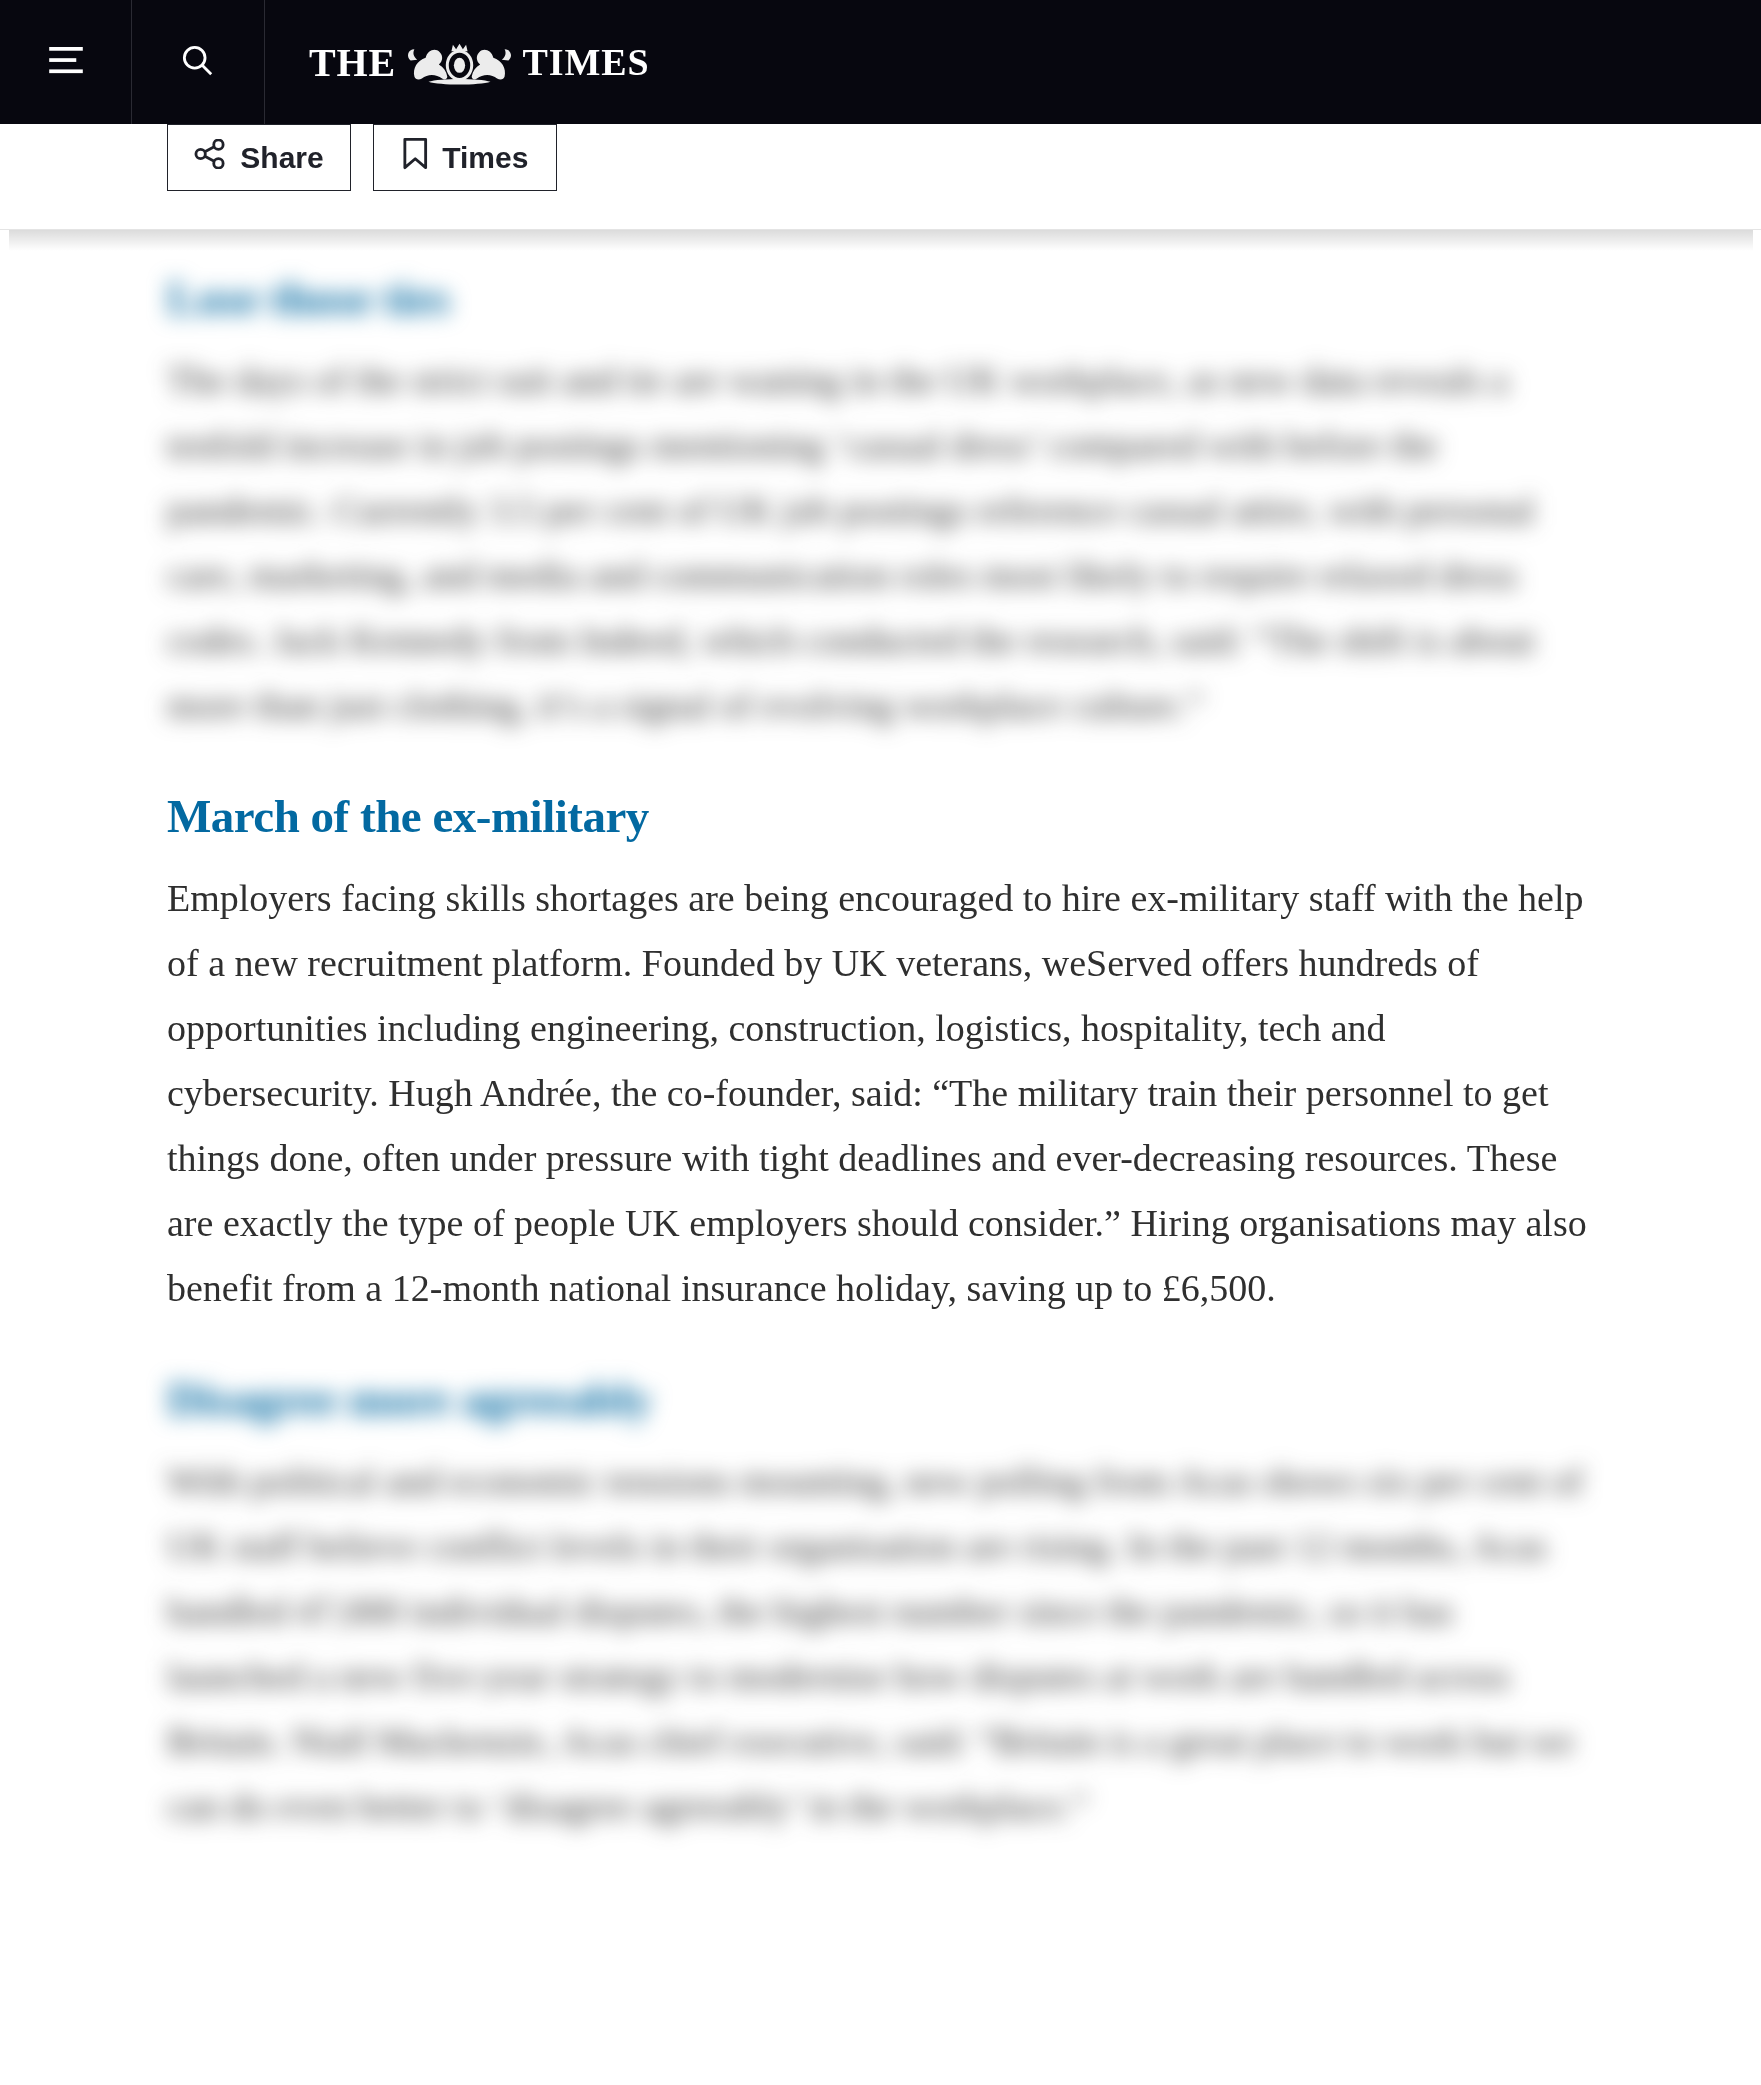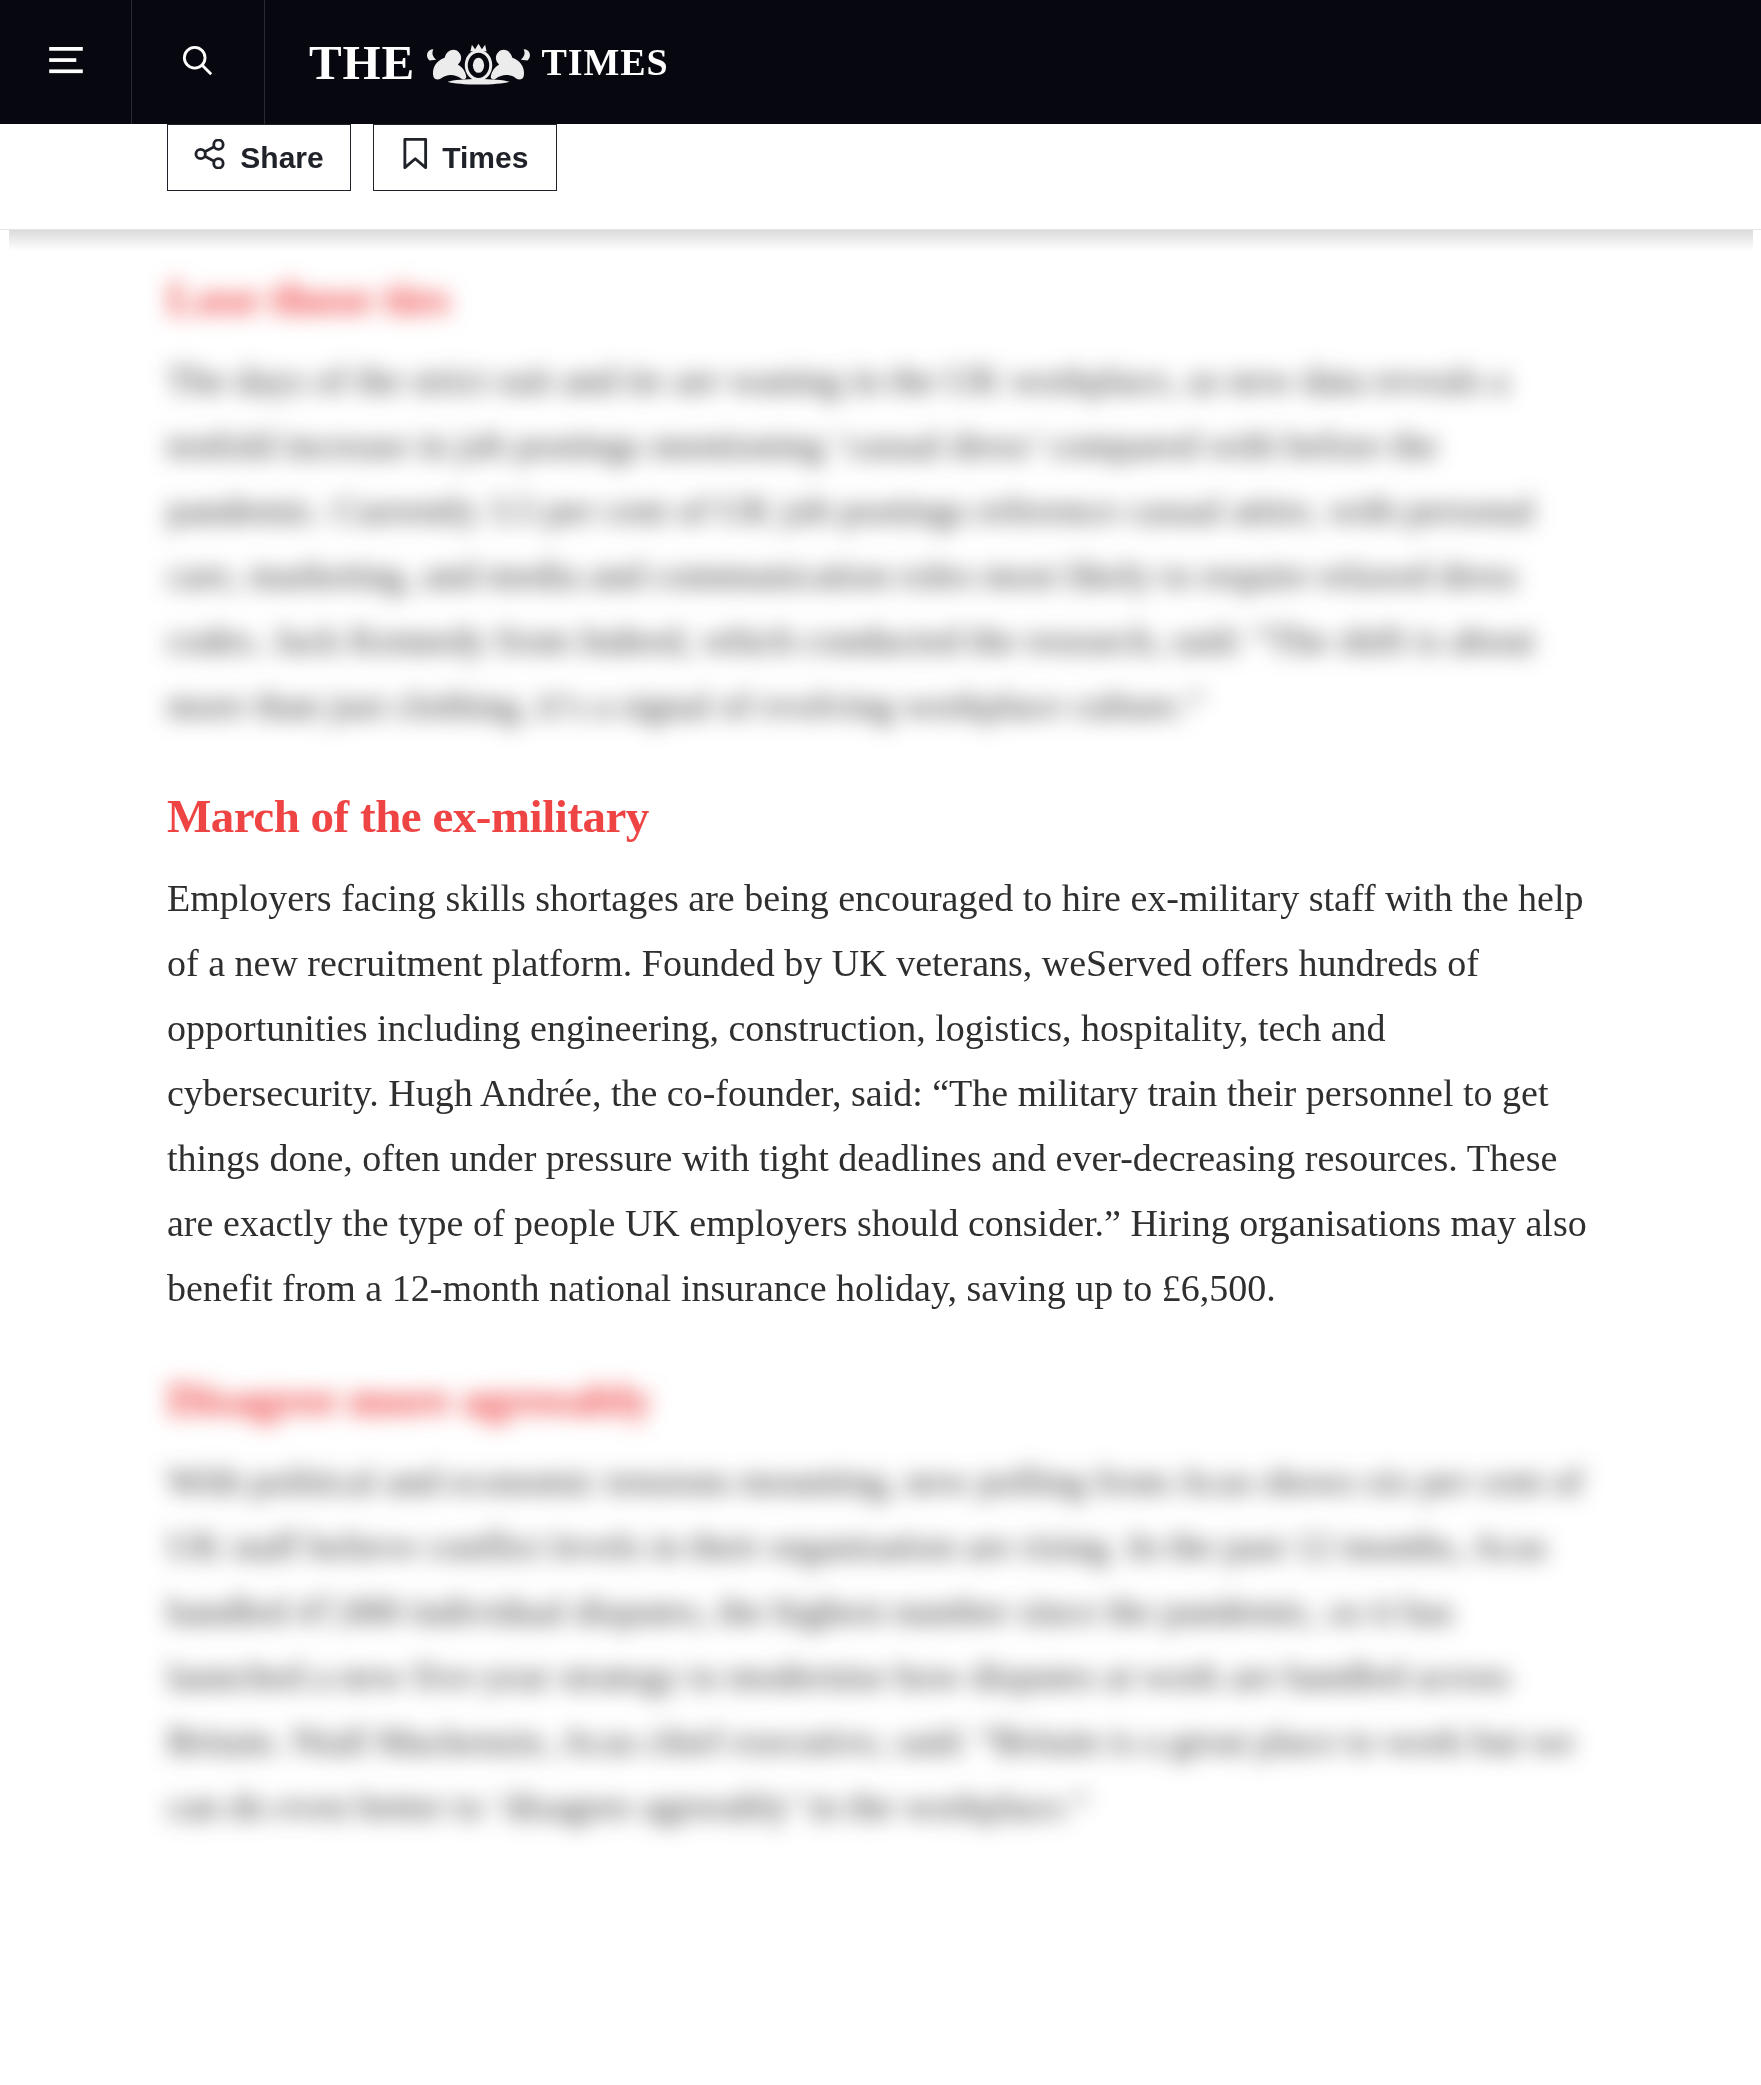--- a/index.html
+++ b/index.html
@@ -12,21 +12,21 @@
   .topbar{
     height:124px;background:#07070f;display:flex;align-items:stretch;
   }
   .cell{display:flex;align-items:center;justify-content:center;}
   .cell-menu{width:131px;border-right:0.9px solid #2a2a33;cursor:pointer;}
   .cell-search{width:132px;border-right:0.9px solid #2a2a33;cursor:pointer;}
   .cell-logo{flex:1;justify-content:flex-start;padding-left:44px;cursor:pointer;}
   .cell-plus{width:203px;border-left:0.9px solid #2a2a33;border-right:0.9px solid #2a2a33;cursor:pointer;}
   .cell-spacer{width:267px;}
   .logo{display:flex;align-items:center;color:#ffffff;font-family:"Liberation Serif",serif;font-weight:700;}
-  .logo .the{font-size:49px;letter-spacing:0.9px;}
+  .logo .the{font-size:40px;letter-spacing:0.9px;}
   .logo .times{font-size:38px;letter-spacing:0.9px;}
   .logo .crest{margin:0 5.7px;display:flex;align-items:center;}
   .timesplus{color:#ffffff;font-size:30px;font-weight:400;letter-spacing:0.2px;}
   
   .actionbar{
     height:106px;background:#ffffff;display:flex;
     padding-left:167px;gap:22px;border-bottom:0.9px solid #e4e4e4;box-sizing:border-box;
   }
   .btn{
     height:67px;min-width:184px;box-sizing:border-box;background:#ffffff;
@@ -41,21 +41,21 @@
   
   .article{
     padding:5.7px 166px 0 167px;
     font-family:"Liberation Serif",serif;color:#2f2f2f;
   }
   .article h1{
     font-size:59px;line-height:1.1;font-weight:700;color:#1d1d1b;
     letter-spacing:-0.9px;margin:0 0 11.4px 0;
   }
   .article h2{
-    font-size:47px;line-height:1.15;font-weight:700;color:#ef4444;
+    font-size:47px;line-height:1.15;font-weight:700;color:#0369a1;
     letter-spacing:-0.5px;margin:51px 0 23px 0;
   }
   .article h2.tight{margin-top:14px;}
   .article p{
     font-size:38px;line-height:65px;margin:0;max-width:1431px;color:#2f2f2f;
   }
   .blurred{filter:blur(10.4px);}
 </style>
 </head>
 <body>

